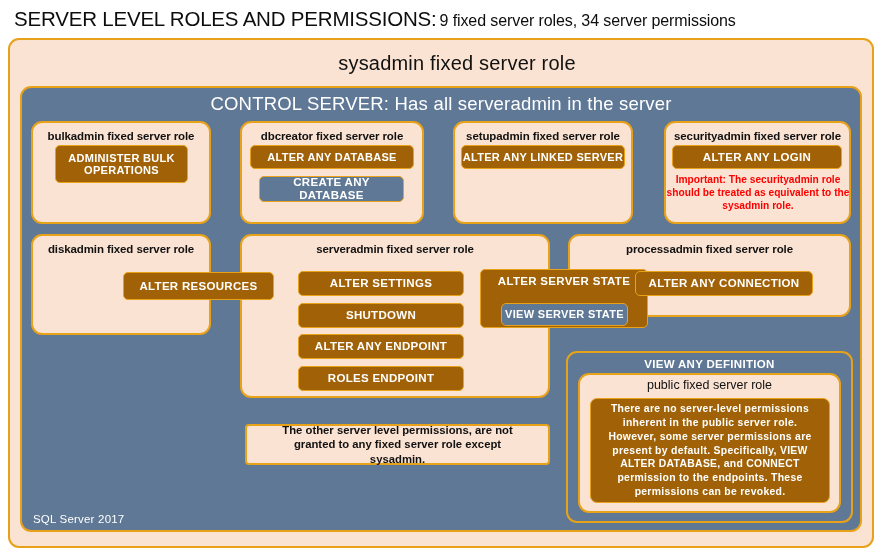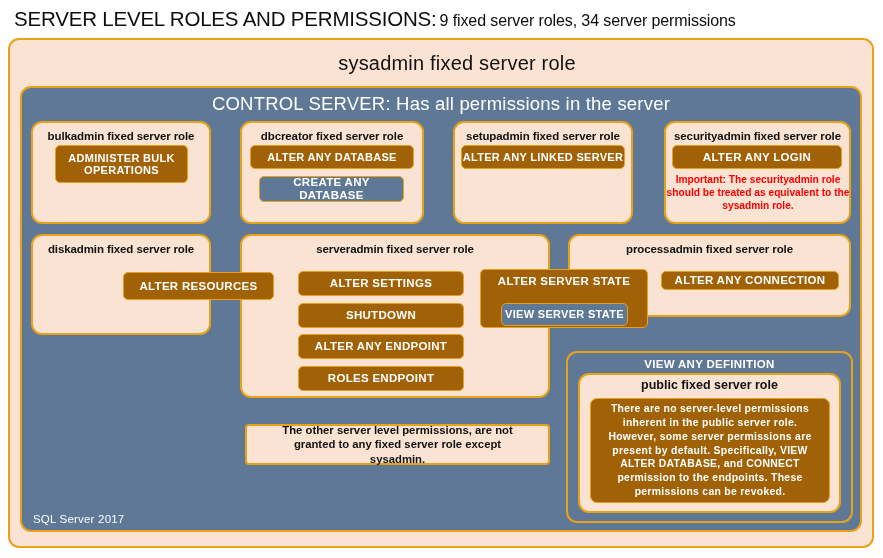--- a/index.html
+++ b/index.html
@@ -158,21 +158,21 @@
   #chip-create-endpoint { left: 298px; top: 366px; width: 166px; height: 25px; font-size: 11.5px; }
 
   #chip-alter-server-state {
     left: 480px; top: 269px; width: 168px; height: 59px;
     font-size: 11.5px;
     align-items: flex-start;
     padding-top: 5px;
   }
   #chip-view-server-state { left: 501px; top: 303px; width: 127px; height: 23px; font-size: 11px; }
 
-  #chip-alter-connection { left: 661px; top: 271px; width: 178px; height: 19px; font-size: 11.5px; }
+  #chip-alter-connection { left: 635px; top: 271px; width: 178px; height: 25px; font-size: 11.5px; }
 
   
   #view-any-definition-box { left: 566px; top: 351px; width: 287px; height: 172px; }
   #view-any-definition-label {
     position: absolute;
     left: 566px;
     top: 358px;
     width: 287px;
     text-align: center;
     color: #ffffff;
@@ -181,21 +181,21 @@
     letter-spacing: 0.3px;
   }
   #public-role-box { left: 578px; top: 373px; width: 263px; height: 140px; }
   #public-role-label {
     position: absolute;
     left: 578px;
     top: 378px;
     width: 263px;
     text-align: center;
     color: #111111;
-    font-weight: bold;
+    font-weight: normal;
     font-size: 12.5px;
   }
   #public-role-note {
     left: 590px; top: 398px; width: 240px; height: 105px;
     font-size: 10.4px;
     line-height: 1.33;
     padding: 4px 7px;
     border-radius: 7px;
     font-weight: bold;
   }
@@ -238,21 +238,21 @@
 <div id="canvas">
 
   <div id="title-bar">
     <span id="title-strong">SERVER LEVEL ROLES AND PERMISSIONS:</span><span id="title-sub">9 fixed server roles, 34 server permissions</span>
   </div>
 
   <div id="sysadmin-box" class="cream"></div>
   <div id="sysadmin-label">sysadmin fixed server role</div>
 
   <div id="control-server-box" class="blue"></div>
-  <div id="control-server-label">CONTROL SERVER: Has all permissions in the server</div>
+  <div id="control-server-label">CONTROL SERVER: Has all serveradmin in the server</div>
 
   <div id="bulkadmin-box" class="cream">
     <div id="bulkadmin-title" class="role-title">bulkadmin  fixed server role</div>
   </div>
   <div id="chip-administer-bulk" class="chip">ADMINISTER  BULK OPERATIONS</div>
 
   <div id="dbcreator-box" class="cream">
     <div id="dbcreator-title" class="role-title">dbcreator fixed server role</div>
   </div>
   <div id="chip-alter-any-db" class="chip">ALTER ANY DATABASE</div>

